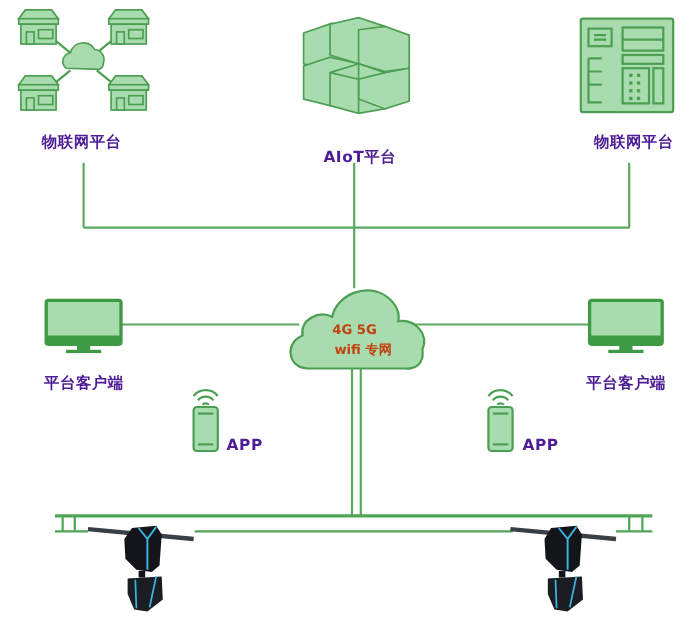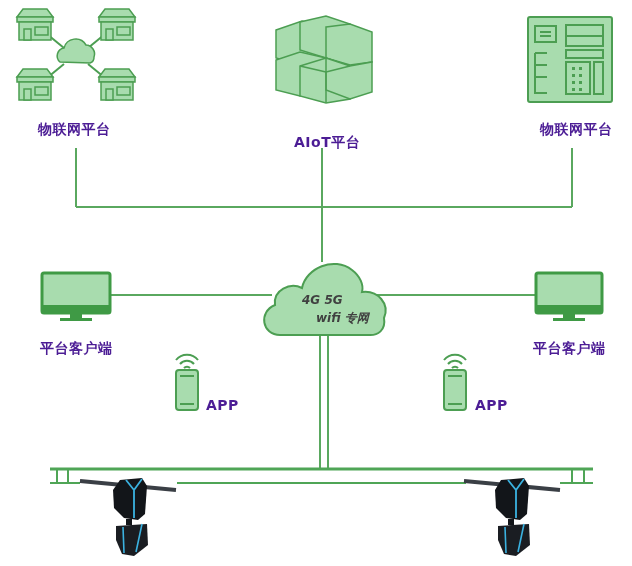--- a/index.html
+++ b/index.html
@@ -1,21 +1,21 @@
 <!DOCTYPE html>
 <html><head>
 <meta charset="utf-8">
 <style>
   html, body { margin: 0; padding: 0; background: #ffffff; }
   body { width: 632px; height: 566px; position: relative; overflow: hidden;
          font-family: "DejaVu Sans", "Liberation Sans", sans-serif; }
   #canvas { position: absolute; left: 0; top: 0; width: 632px; height: 566px; }
   .lbl { position: absolute; color: #4c1d95; font-weight: bold; font-size: 14px;
          white-space: nowrap; letter-spacing: 0.5px; }
-  .cloud-text { position: absolute; color: #404040; font-weight: bold; font-size: 12px; white-space: nowrap; font-style: italic; }
+  .cloud-text { position: absolute; color: #c2410c; font-weight: bold; font-size: 12px; white-space: nowrap; }
 </style>
 </head>
 <body>
 
 <svg id="canvas" viewBox="0 0 632 566" xmlns="http://www.w3.org/2000/svg">
 
   <g stroke="#5aa85f" stroke-width="2" fill="none">
     <line x1="76" y1="148" x2="76" y2="207"></line>
     <line x1="322" y1="148" x2="322" y2="262"></line>
     <line x1="572" y1="148" x2="572" y2="207"></line>
@@ -140,19 +140,19 @@
     <path d="M498,526 L529,524 L530,545 L516,556 L504,554 L498,540 Z" fill="#1a1d22"></path>
     <path d="M505,527 L506,553 M524,524 L518,552" stroke="#3bb2e0" stroke-width="1.6" fill="none"></path>
   </g>
 </svg>
 
 <div class="lbl" style="left:38px; top:121px;">物联网平台</div>
 <div class="lbl" style="left:294px; top:134px;">AIoT平台</div>
 <div class="lbl" style="left:540px; top:121px;">物联网平台</div>
 
 <div class="cloud-text" style="left:302px; top:293px;">4G 5G</div>
-<div class="cloud-text" style="left:316px; top:310px;">wifi 专网</div>
+<div class="cloud-text" style="left:304px; top:310px;">wifi 专网</div>
 
 <div class="lbl" style="left:40px; top:340px;">平台客户端</div>
 <div class="lbl" style="left:533px; top:340px;">平台客户端</div>
 
 <div class="lbl" style="left:206px; top:397px;">APP</div>
 <div class="lbl" style="left:475px; top:397px;">APP</div>
 
 </body></html>

